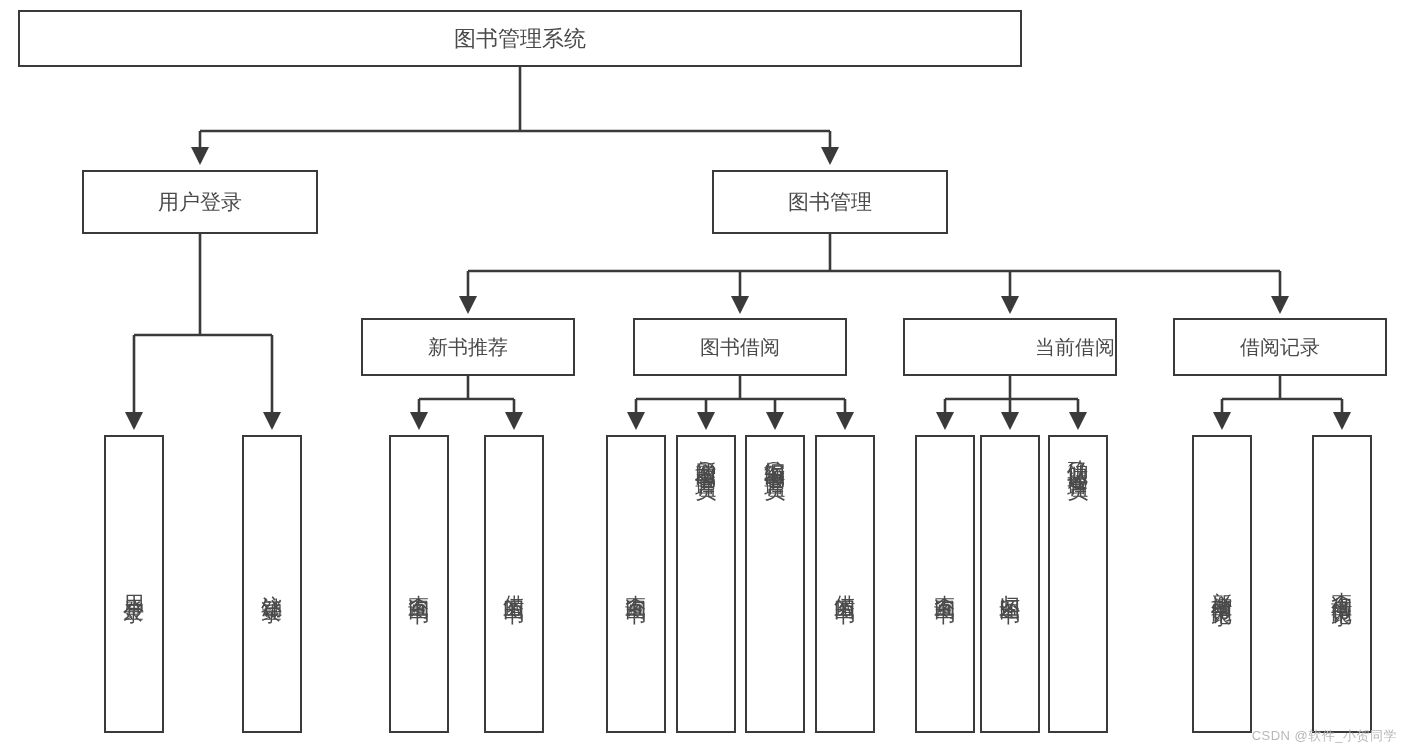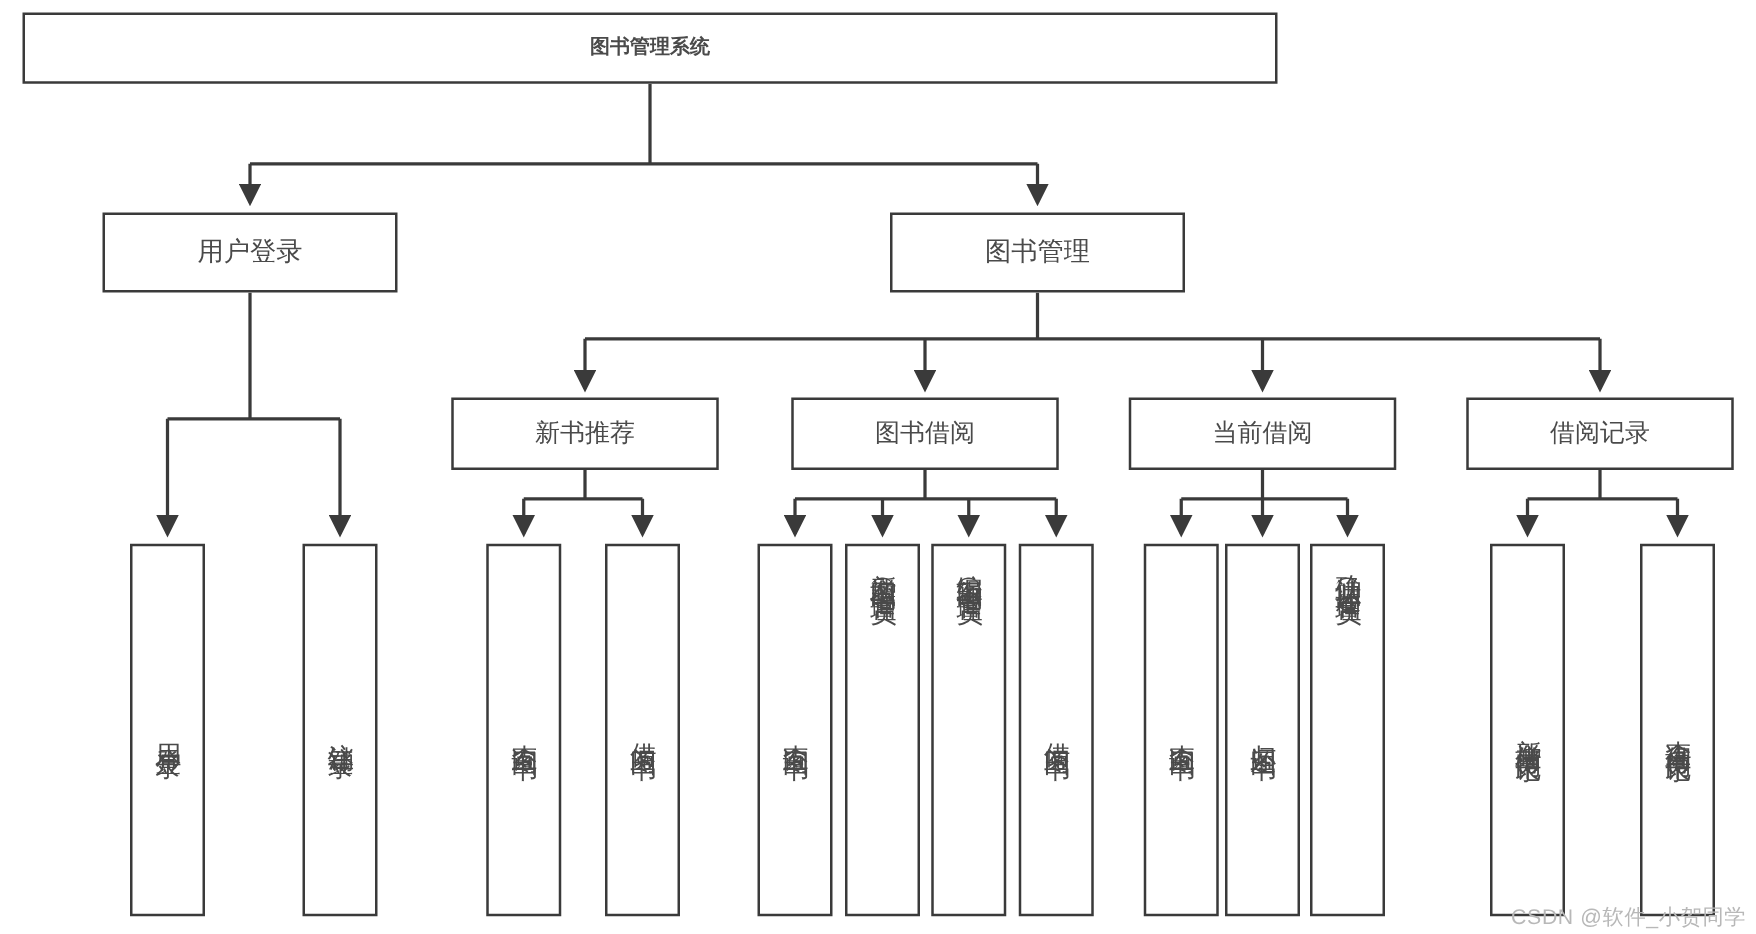--- a/index.html
+++ b/index.html
@@ -30,21 +30,21 @@
     position: absolute;
     box-sizing: border-box;
     border: 2px solid #3a3a3a;
     background: #ffffff;
     color: #4a4a4a;
     display: flex;
     align-items: center;
     justify-content: center;
     text-align: center;
   }
-  .node.level0 { font-size: 16px; font-weight: bold; }
+  .node.level0 { font-size: 22px; }
   .node.level1 { font-size: 21px; }
   .node.level2 { font-size: 20px; }
   .node-label {
     line-height: 1.15;
     white-space: nowrap;
   }
   
   .node.leaf {
     align-items: center;
     justify-content: center;
@@ -59,21 +59,21 @@
     white-space: normal;
     max-height: 100%;
   }
   .node.leaf.tall-text .node-label {
     align-self: flex-start;
   }
   #watermark {
     position: absolute;
     right: 8px;
     bottom: 2px;
-    font-size: 17px;
+    font-size: 13px;
     color: #b8b8b8;
     white-space: nowrap;
     letter-spacing: 0.5px;
   }
 </style>
 </head>
 <body>
 
 <div id="diagram-root">
 
@@ -141,21 +141,21 @@
   </div>
 
   <div class="node level2" style="left:361px; top:318px; width:214px; height:58px;align-items:center;">
     <span class="node-label">新书推荐</span>
   </div>
 
   <div class="node level2" style="left:633px; top:318px; width:214px; height:58px;">
     <span class="node-label">图书借阅</span>
   </div>
 
-  <div class="node level2" style="left:903px; top:318px; width:214px; height:58px;">
+  <div class="node level2" style="left:903px; top:318px; width:214px; height:58px;justify-content:flex-end;">
     <span class="node-label">当前借阅</span>
   </div>
 
   <div class="node level2" style="left:1173px; top:318px; width:214px; height:58px;align-items:center;">
     <span class="node-label">借阅记录</span>
   </div>
 
   <div class="node leaf" style="left:104px; top:435px; width:60px; height:298px;">
     <span class="node-label">用户登录</span>
   </div>

